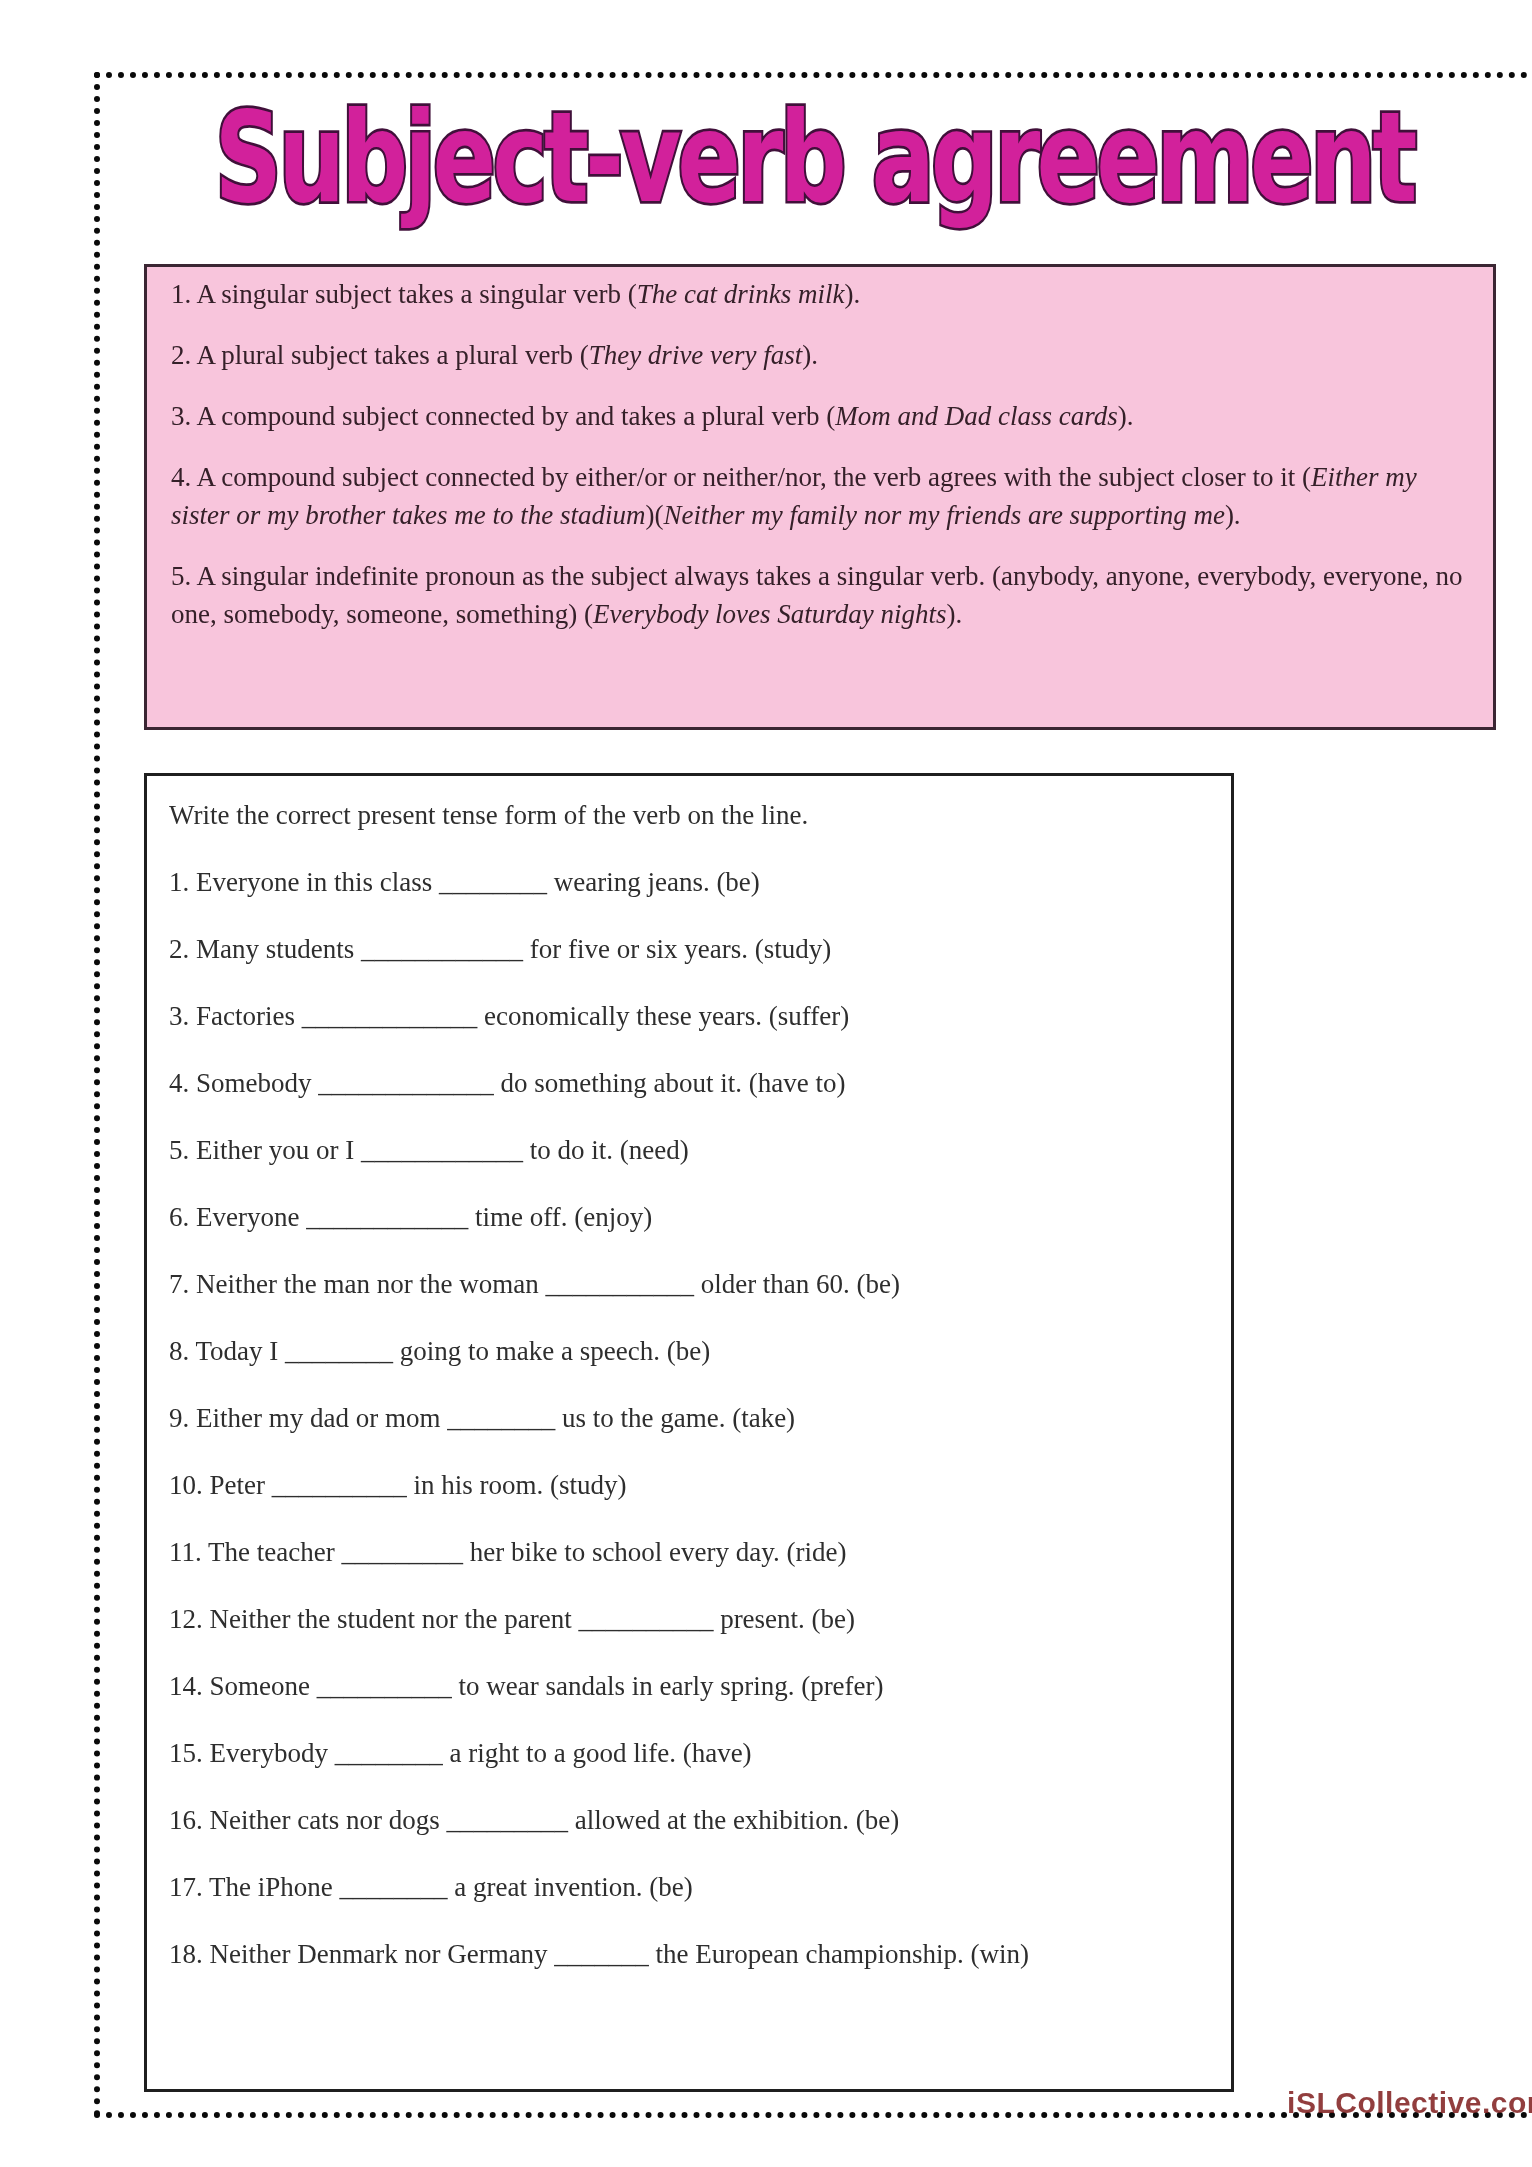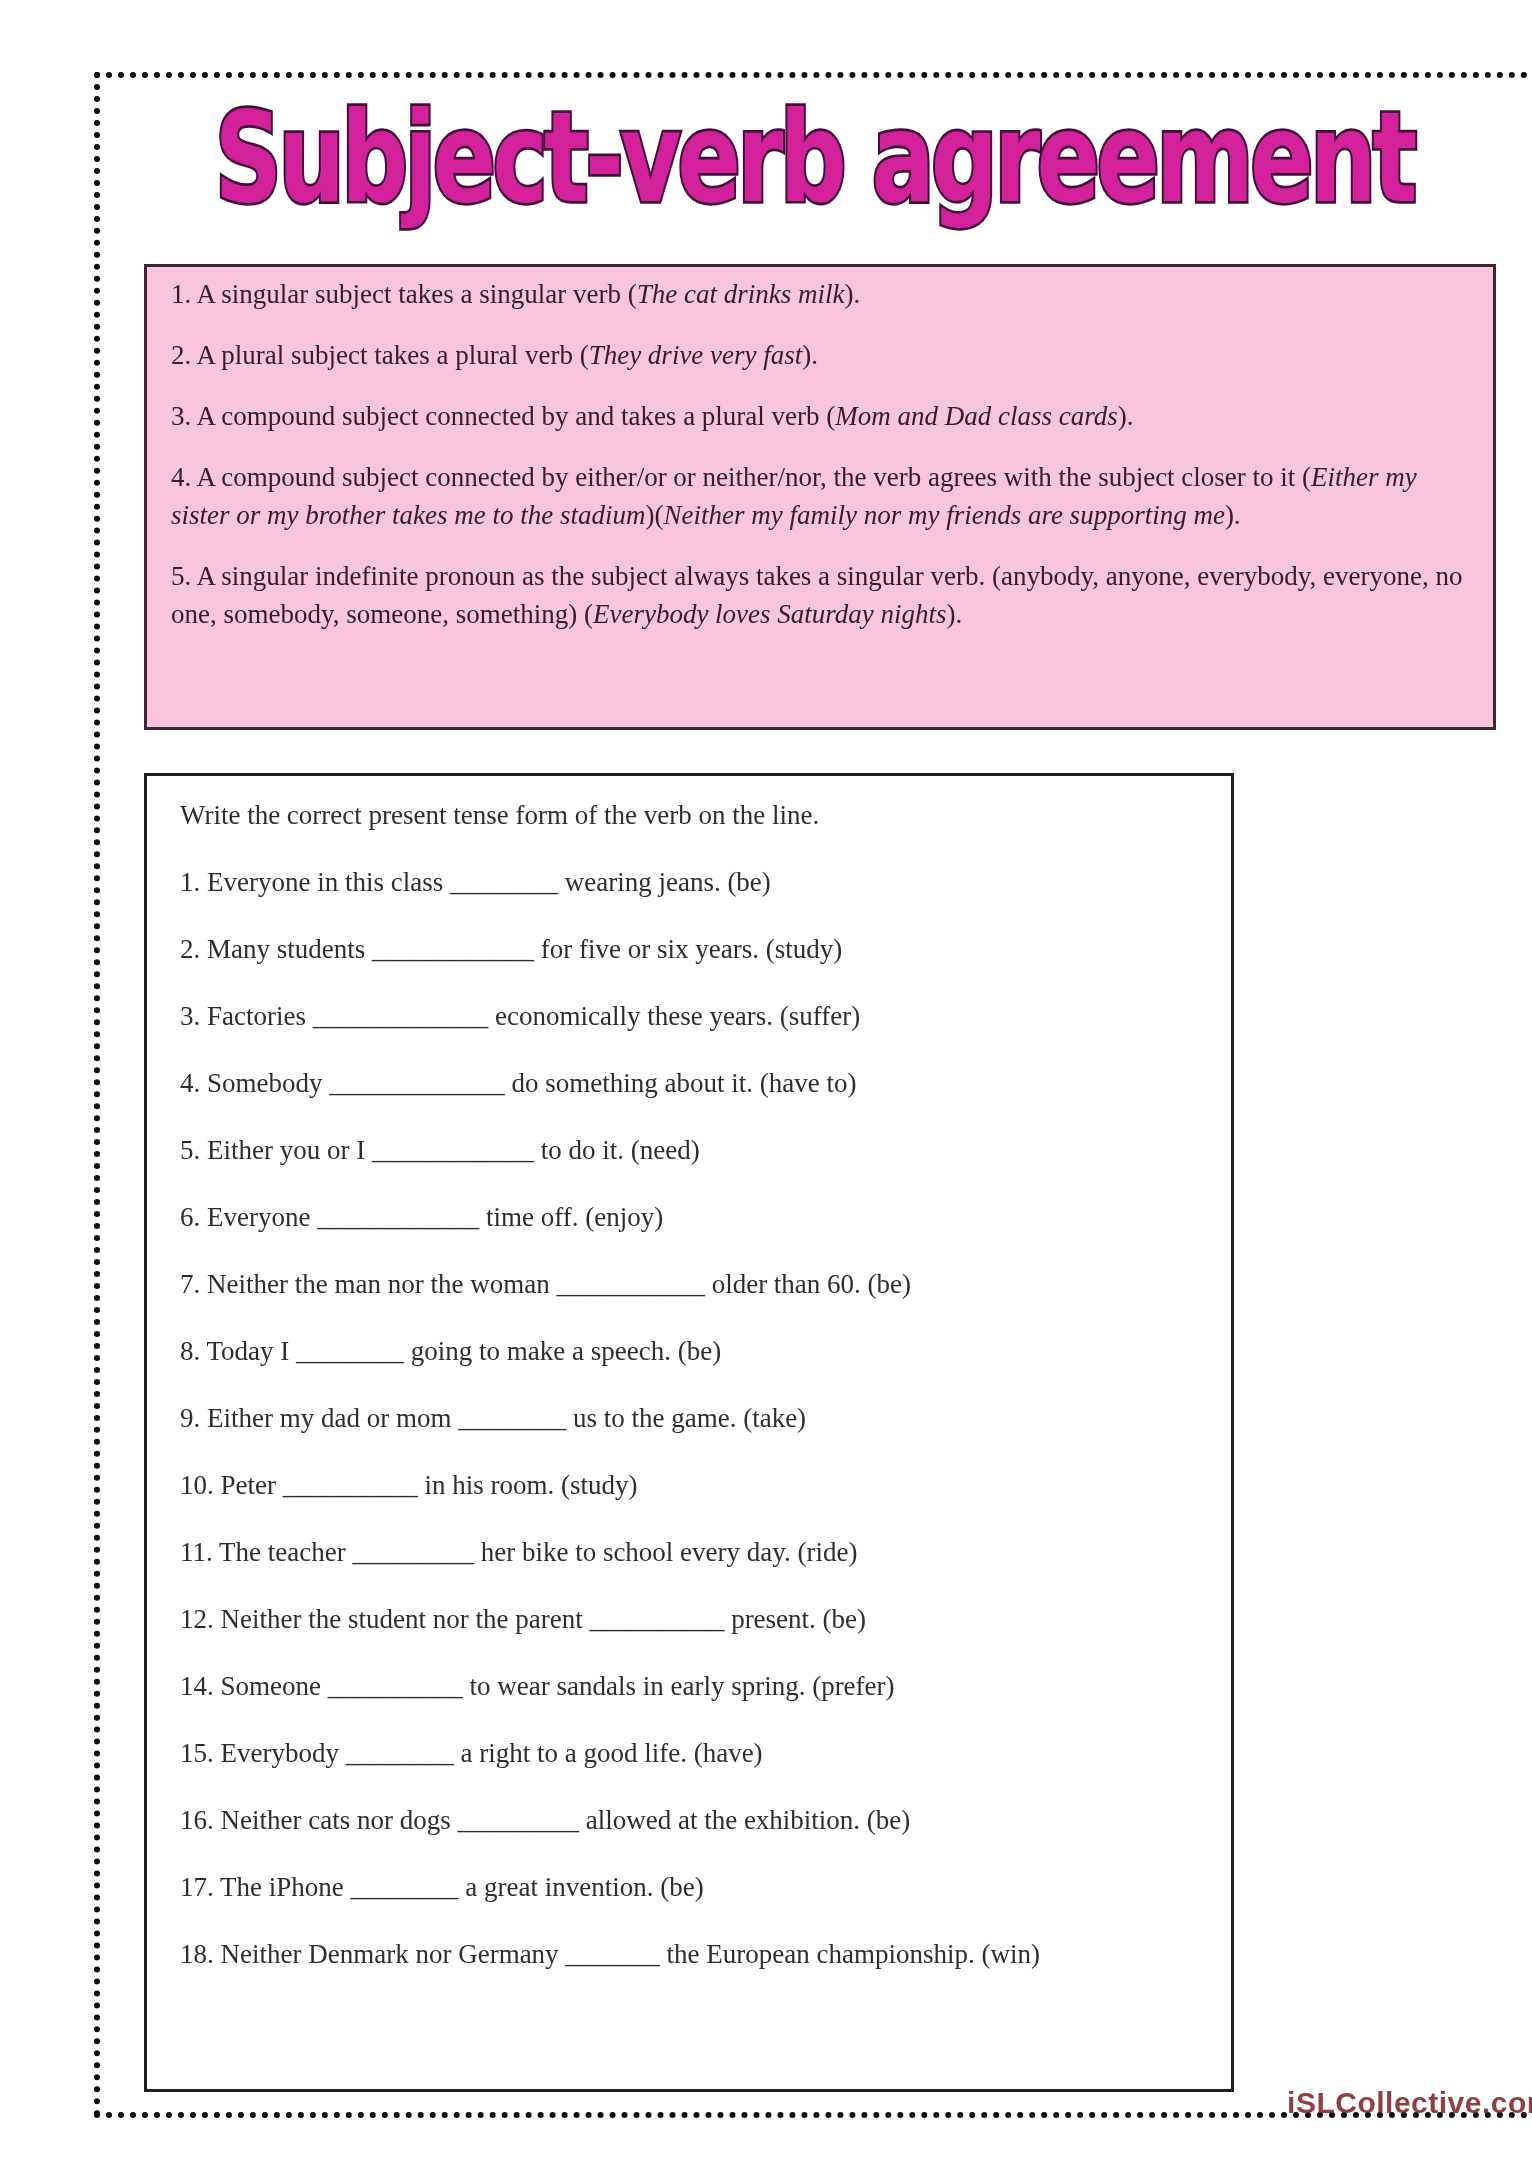--- a/index.html
+++ b/index.html
@@ -66,21 +66,21 @@
   }
   .exercise-box {
     position: absolute;
     left: 96px;
     top: 773px;
     width: 1090px;
     height: 1319px;
     box-sizing: border-box;
     background: #ffffff;
     border: 3px solid #1f1f1f;
-    padding: 22px 24px 0 33px;
+    padding: 22px 24px 0 22px;
     font-size: 27px;
     color: #2e2e2e;
   }
   .instruction {
     margin: 0 0 33px 0;
     line-height: 34px;
   }
   .ex-item {
     margin: 0 0 33px 0;
     line-height: 34px;

